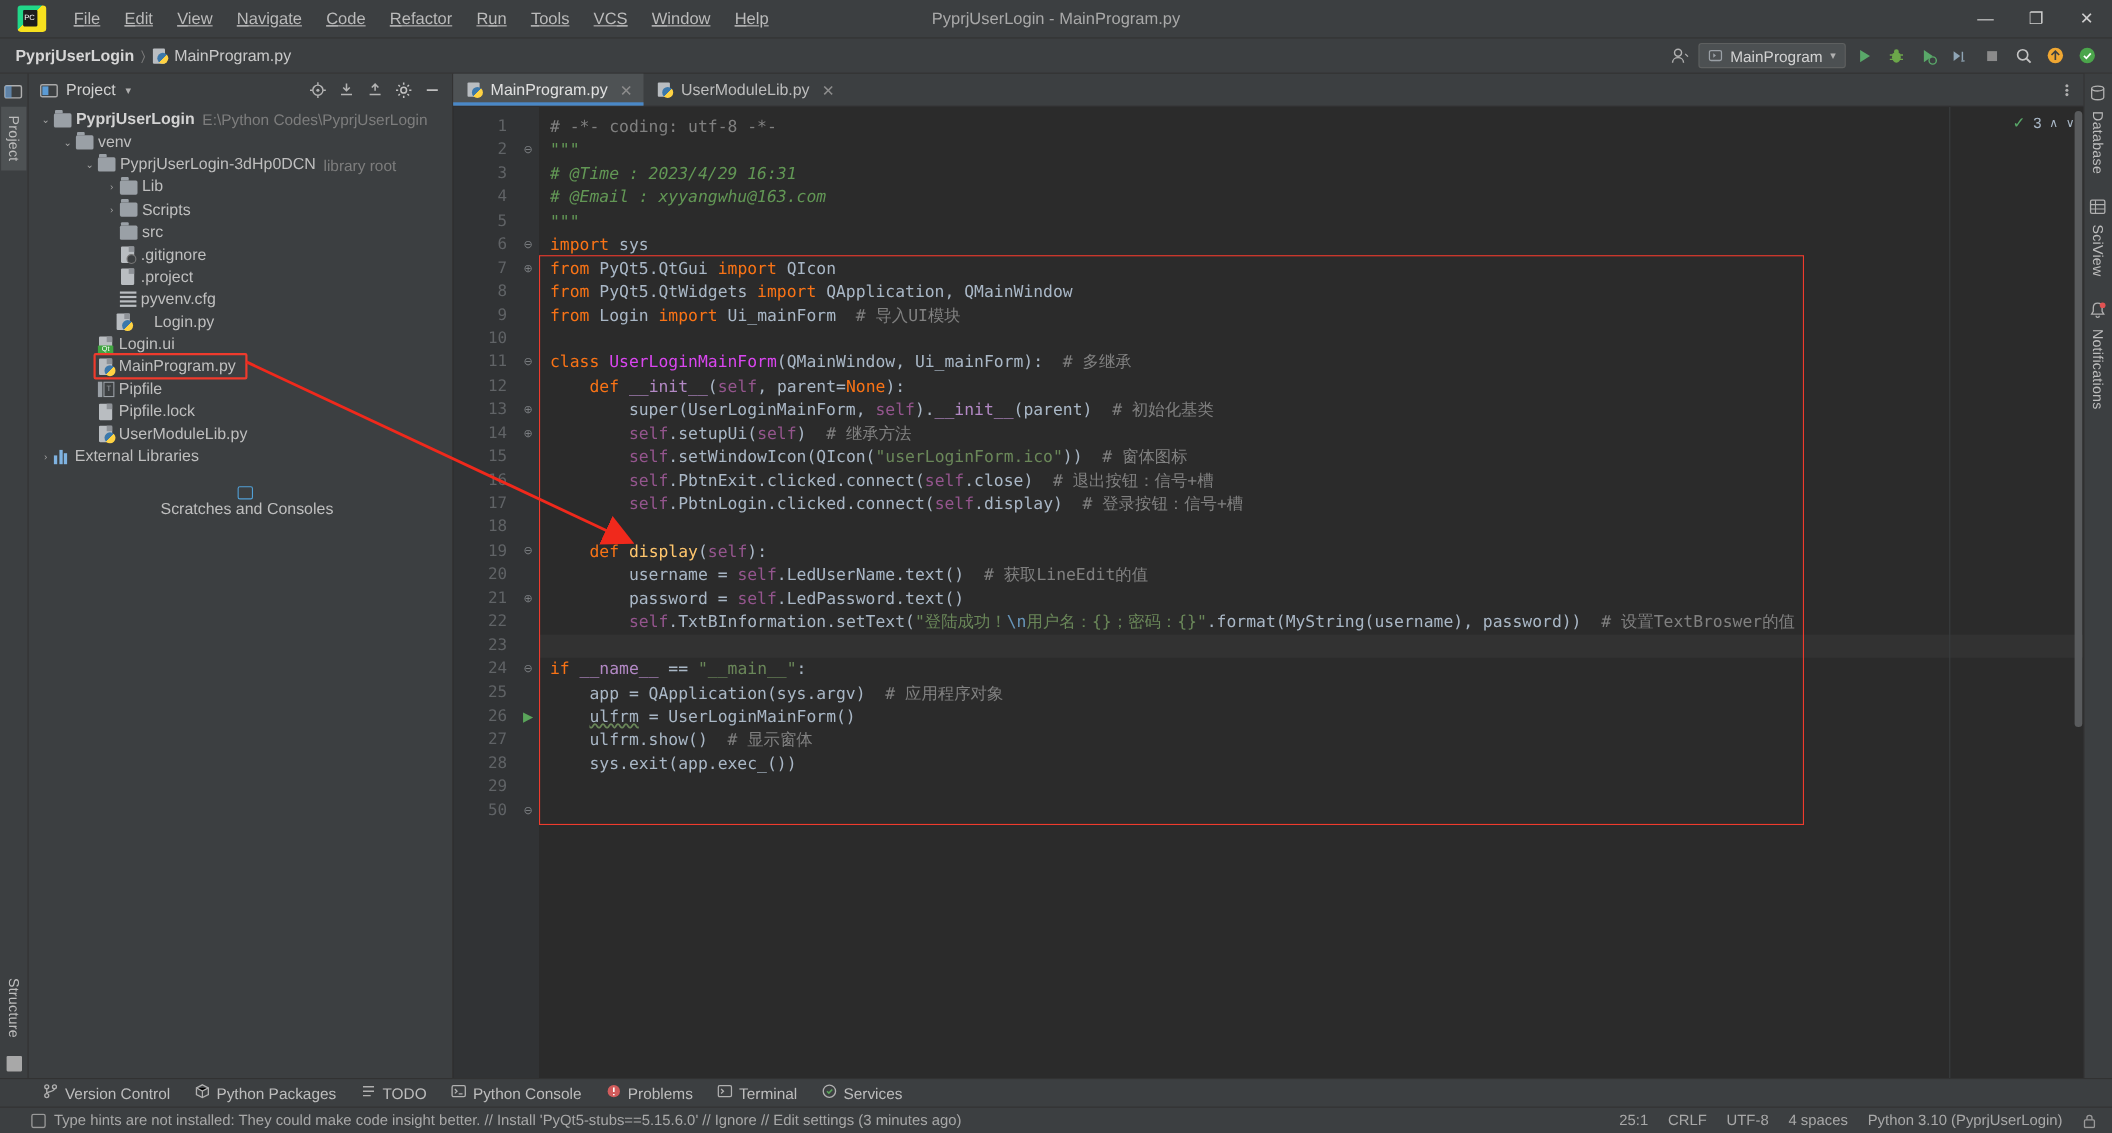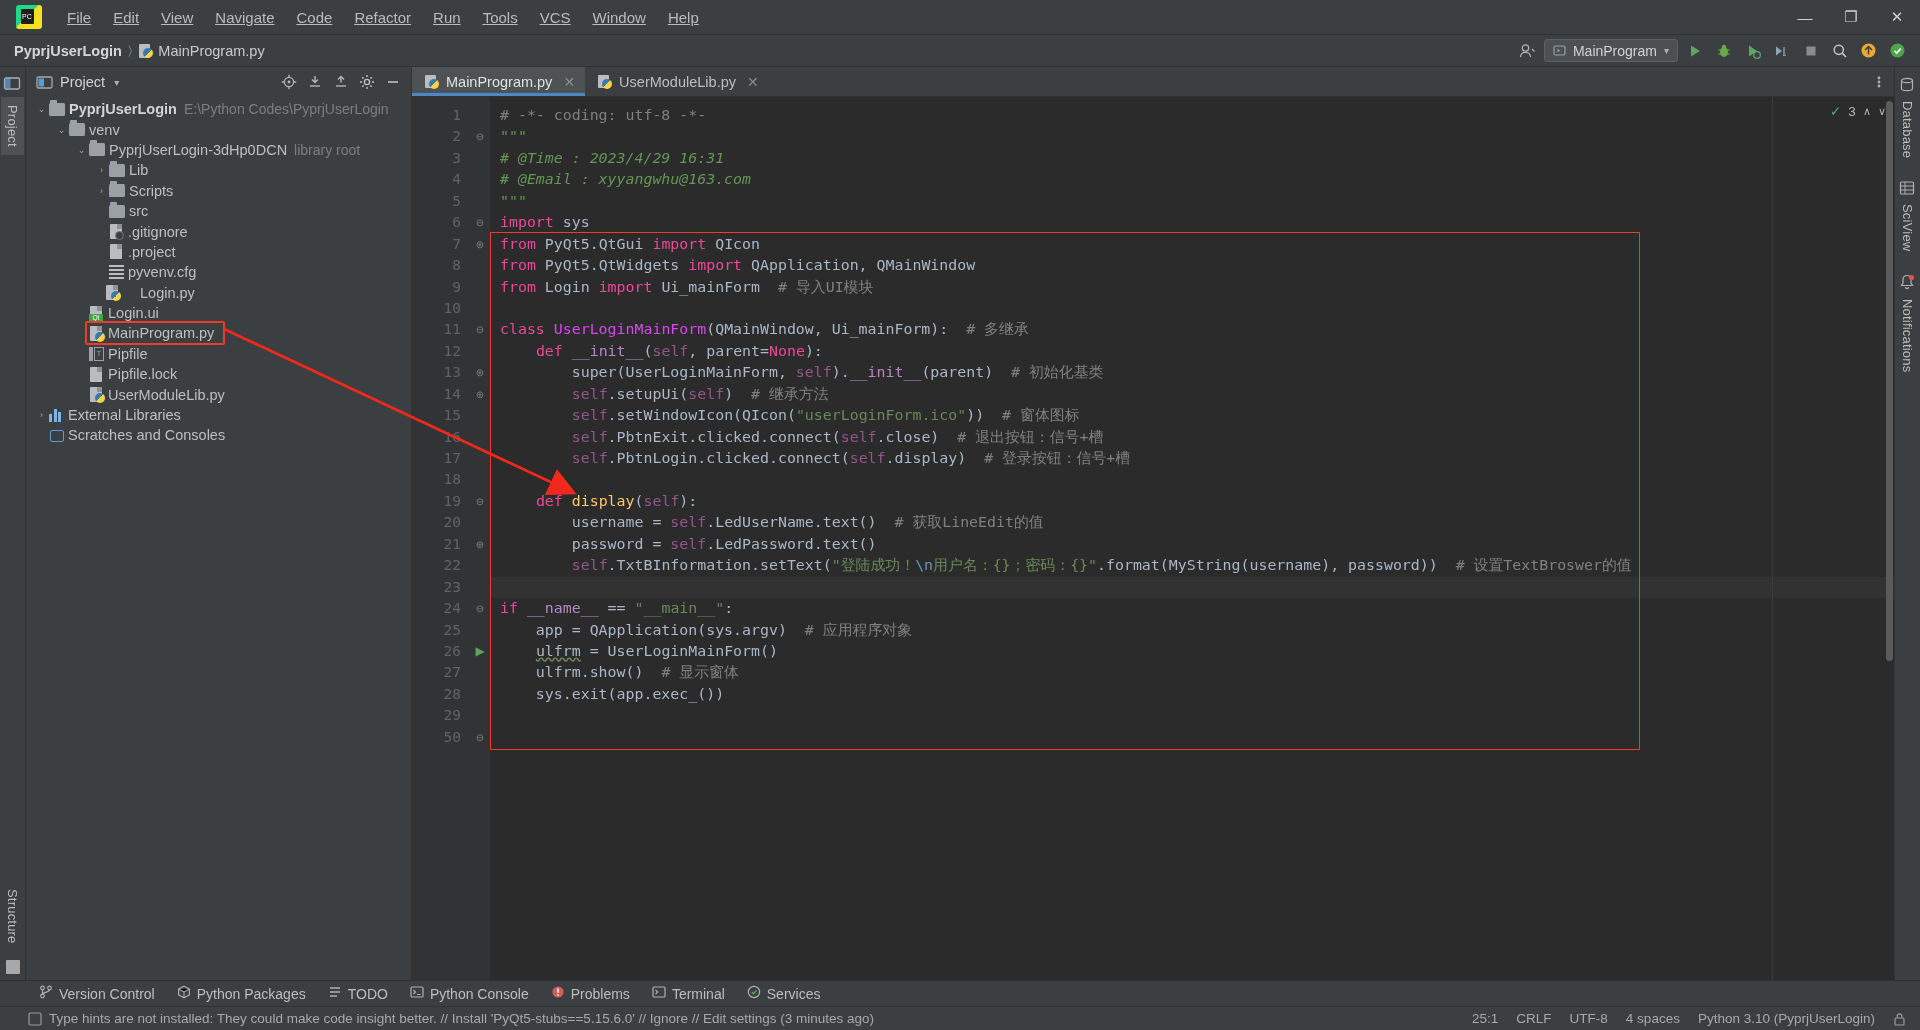--- a/index.html
+++ b/index.html
@@ -115,21 +115,21 @@
   .gutter{ width:58px; flex:0 0 58px; background:#313335; text-align:right; padding-top:8px;
      font-family:"DejaVu Sans Mono", monospace; font-size:14.5px; color:#606366; user-select:none;}
   .gutter div{ height:21.45px; line-height:21.45px; padding-right:9px;}
   .foldcol{ width:20px; flex:0 0 20px; background:#313335; padding-top:8px; position:relative;}
   .foldcol div{ height:21.45px; line-height:21.45px; text-align:center; color:#7a7d80; font-size:10px;}
   .code{ flex:1 1 auto; padding-top:8px; position:relative; overflow:hidden;
      font-family:"DejaVu Sans Mono", monospace; font-size:14.9px; }
   .ln{ height:21.45px; line-height:21.45px; white-space:pre; padding-left:10px; color:#a9b7c6;}
   .ln.hl{ background:#323232; }
   
-  .kw{color:#ec4899;} .str{color:#6a8759;} .cmt{color:#808080;} .doc{color:#629755; font-style:italic;}
+  .kw{color:#f97316;} .str{color:#6a8759;} .cmt{color:#808080;} .doc{color:#629755; font-style:italic;}
   .fn{color:#ffc66d;} .cls{color:#d946ef;} .num{color:#6897bb;} .self{color:#94558d;}
   .dec{color:#b389c5;}
   .err{text-decoration:underline wavy #6a8759; text-decoration-skip-ink:none;}
 
   .red-rect{ position:absolute; border:1.6px solid #ef3b2d; pointer-events:none;}
   .vline{ position:absolute; top:0; bottom:0; width:1px; background:#3c3f41;}
   .runmark{ color:#5aa55a; font-size:11px;}
 
   .inspect{ position:absolute; right:8px; top:6px; display:flex; align-items:center; gap:7px;
      font-size:13.5px; color:#a9b7c6; }
@@ -164,20 +164,21 @@
       <div class="menu-item"><u>V</u>iew</div>
       <div class="menu-item"><u>N</u>avigate</div>
       <div class="menu-item"><u>C</u>ode</div>
       <div class="menu-item"><u>R</u>efactor</div>
       <div class="menu-item">R<u>u</u>n</div>
       <div class="menu-item"><u>T</u>ools</div>
       <div class="menu-item">VC<u>S</u></div>
       <div class="menu-item"><u>W</u>indow</div>
       <div class="menu-item"><u>H</u>elp</div>
     </div>
+    <div class="win-title">PyprjUserLogin - MainProgram.py</div>
     <div class="win-ctrls">
       <div class="win-btn">—</div>
       <div class="win-btn">❐</div>
       <div class="win-btn close">✕</div>
     </div>
   </div>
 
   <div class="navbar">
     <div class="crumbs">
       <span class="crumb bold">PyprjUserLogin</span>
@@ -432,21 +433,21 @@
           </div>
           <div class="node" style="padding-left: 8px;">
             <span class="arrow">›</span>
             <span class="libic">
               <i style="height:8px"></i>
               <i style="height:13px"></i>
               <i style="height:10px"></i>
             </span>
             <span class="nlabel">External Libraries</span>
           </div>
-          <div class="node" style="padding-left: 8px;">
+          <div class="node" style="padding-left: 8px; flex-direction: column;">
             <span class="arrow"></span>
             <span class="scrIc"></span>
             <span class="nlabel">Scratches and Consoles</span>
           </div>
         </div>
     </div>
 
     <div class="editor">
       <div class="tabbar" id="tabbar">
         <div class="etab active">

